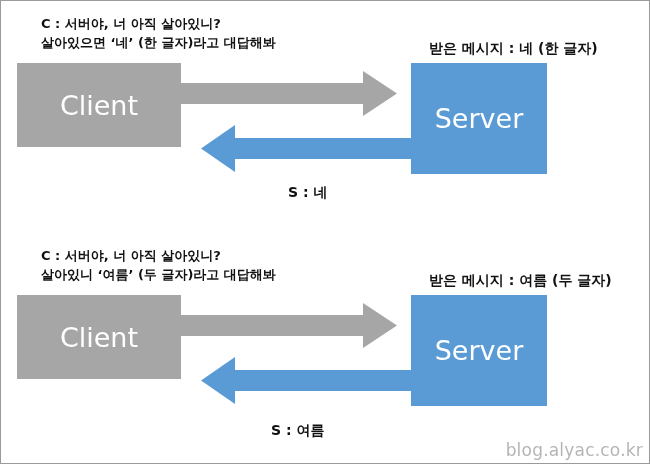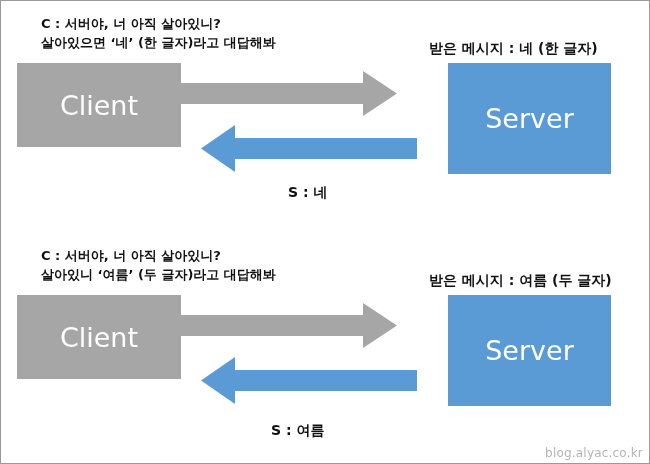--- a/index.html
+++ b/index.html
@@ -43,24 +43,23 @@
   .client-box {
     left: 16px;
     top: 62px;
     width: 164px;
     height: 84px;
     background: #a6a6a6;
   }
   .server-box {
     left: 410px;
     top: 62px;
-    width: 163px;
+    width: 136px;
     height: 111px;
     background: #5b9bd5;
-    margin-left: 37px;
   }
   .node-label {
     pointer-events: none;
   }
 
   
   .arrow {
     position: absolute;
   }
   .arrow-right {
@@ -106,21 +105,21 @@
     top: 189px;
     font-size: 14px;
   }
 
   
   .watermark {
     position: absolute;
     right: 8px;
     bottom: 5px;
     color: #b5b5b5;
-    font-size: 12px;
+    font-size: 17px;
     font-weight: normal;
     letter-spacing: 0.2px;
   }
 </style>
 </head>
 <body>
 
 <div id="canvas">
 
   <div class="block" id="block-1">

